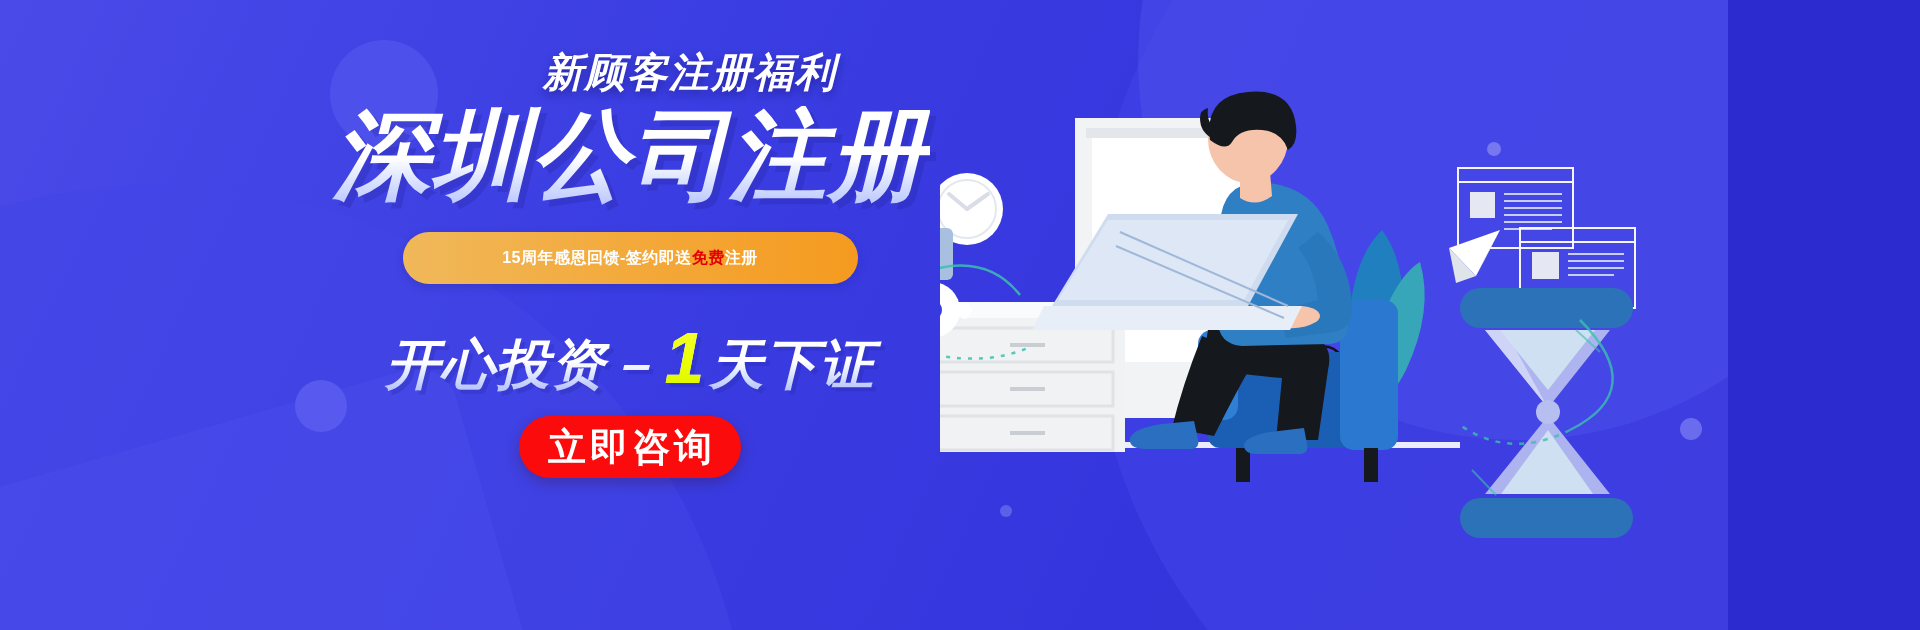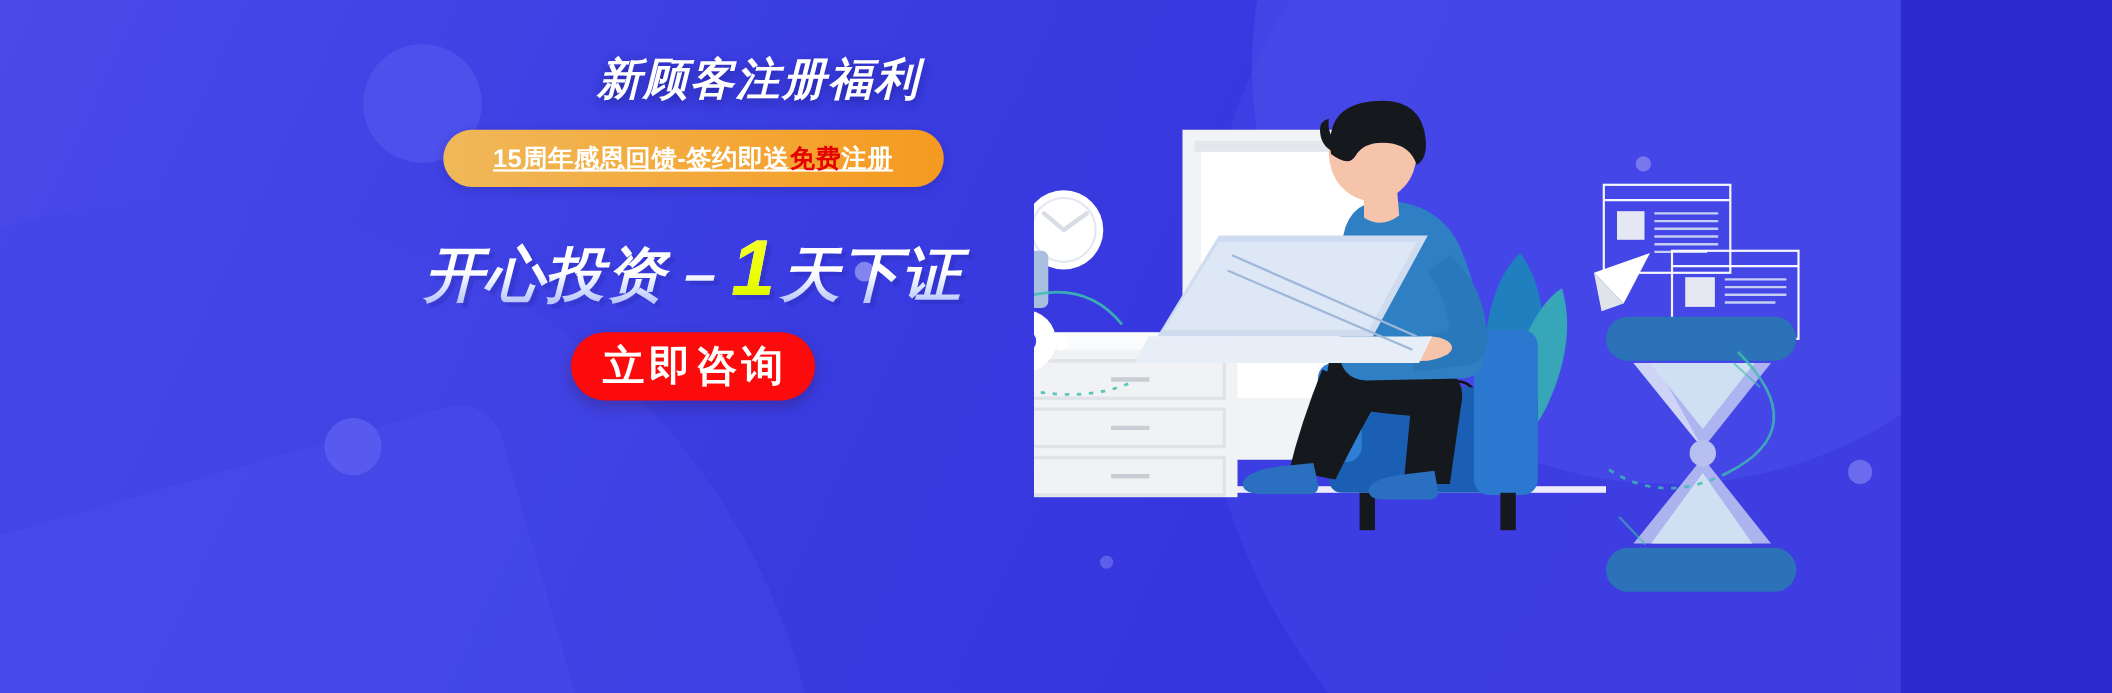--- a/index.html
+++ b/index.html
@@ -113,22 +113,22 @@
 
   .pill {
     margin:26px auto 0;
     width:455px; height:52px;
     border-radius:26px;
     background:linear-gradient(90deg,#f0b85a 0%,#f3ab3e 45%,#f59a1f 100%);
     display:flex; align-items:center; justify-content:center;
     box-shadow:0 3px 10px rgba(20,20,100,.2);
   }
   .pill-text {
-    font-size:23px; font-weight:bold; color:#ffffff;
-    letter-spacing:.5px; white-space:nowrap; line-height:1;text-decoration:underline;
+    font-size:16px; font-weight:bold; color:#ffffff;
+    letter-spacing:.5px; white-space:nowrap; line-height:1;
   }
   .pill-text .hot { color:#e50000; }
 
   .subline {
     margin-top:38px;
     font-size:54px;
     font-weight:bold;
     font-style:italic;
     line-height:1;
     letter-spacing:1px;
@@ -351,20 +351,21 @@
         <line x1="180" y1="232" x2="348" y2="306" stroke="#9fb7d8" stroke-width="2"></line>
         <line x1="176" y1="246" x2="344" y2="318" stroke="#9fb7d8" stroke-width="2"></line>
       </g>
     </g>
   </svg>
 
   <div class="copy">
 
     <div class="eyebrow">新顾客注册福利</div>
 
+    <div class="headline">深圳公司注册</div>
 
     <div class="pill">
       <div class="pill-text">
         <span>15周年感恩回馈-签约即送</span><span class="hot">免费</span><span>注册</span>
       </div>
     </div>
 
     <div class="subline">
       <span>开心投资－</span><span class="one">1</span><span>天下证</span>
     </div>

